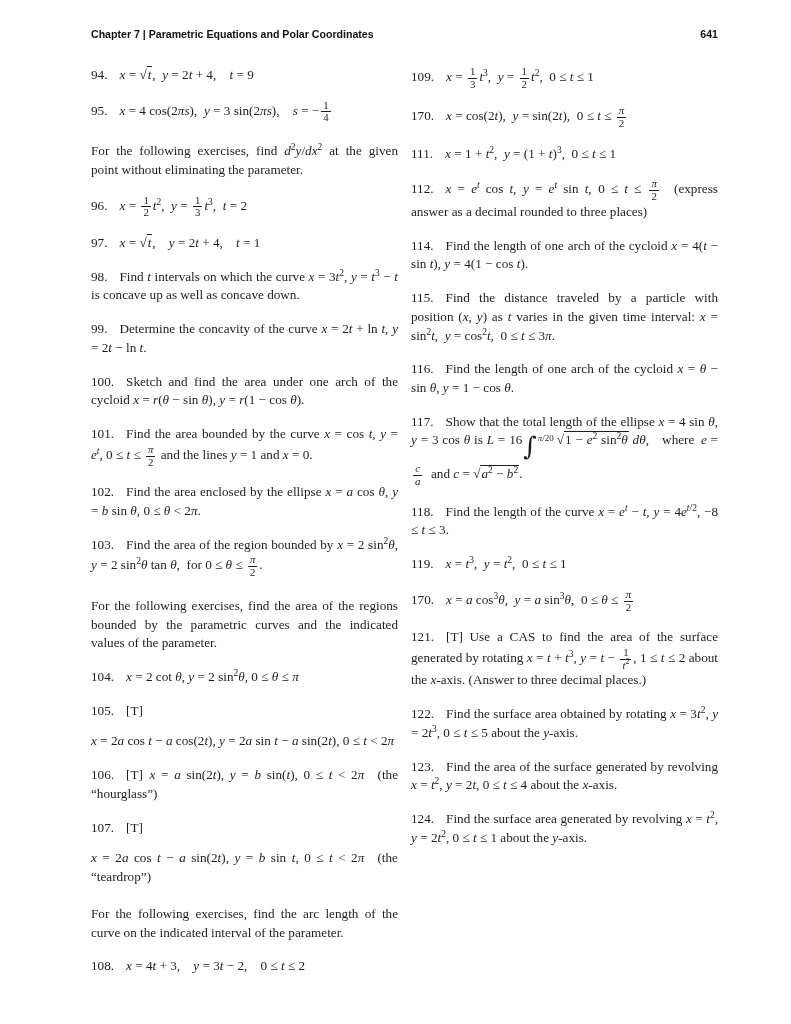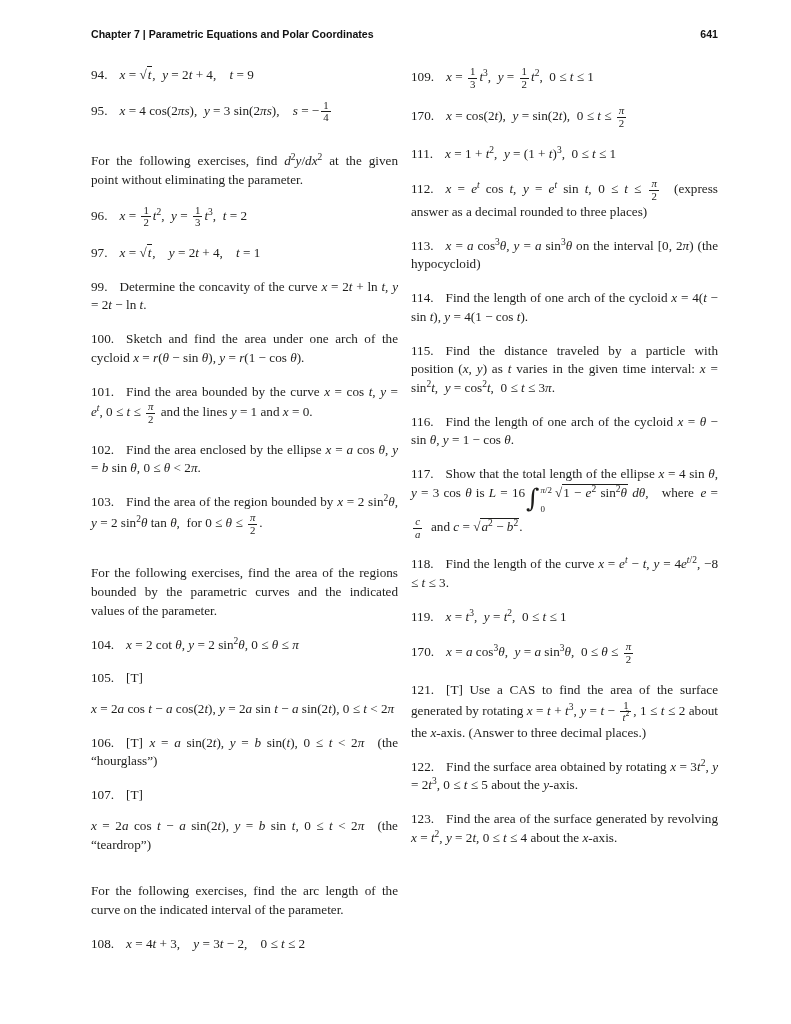--- a/index.html
+++ b/index.html
@@ -15,55 +15,56 @@
     display:flex;justify-content:space-between;align-items:baseline;
     font-family:"Liberation Sans", sans-serif;
     font-size:10.6px;font-weight:bold;color:#111;
   }
   .content{
     position:absolute;top:66px;left:91px;right:73px;
     display:flex;gap:13px;
   }
   .col{width:307px;display:flex;flex-direction:column;}
   .exercise,.instruction{margin:0 0 15px 0;text-align:justify;}
-  .instruction{margin-top:13px;}
+  .instruction{margin-top:3px;}
   .num{margin-right:12px;}
   .numline{display:flex;justify-content:flex-start;}
   .blockbody{display:block;margin-top:12px;}
   i{font-style:italic;}
   sup{font-size:0.72em;line-height:0;vertical-align:super;}
   
   .fr{display:inline-block;vertical-align:-0.62em;text-align:center;
       font-size:0.82em;line-height:1.08;margin:0 2px;}
   .fr .n{display:block;padding:0 2px;}
   .fr .d{display:block;border-top:1px solid currentColor;padding:0 2px;}
   
   .sq{white-space:nowrap;}
   .sq .rd{border-top:1px solid currentColor;padding:0 1px;}
   
   .itg{display:inline-flex;align-items:stretch;vertical-align:-0.8em;margin:0 3px 0 1px;height:2.3em;}
   .isym{font-size:1.95em;line-height:1.05;font-family:"DejaVu Serif",serif;}
-  .il{display:flex;flex-direction:column;justify-content:space-between;
+  .il{display:flex;flex-direction:row;justify-content:space-between;
       font-size:0.68em;line-height:1;padding:1px 0 2px 1px;}
 </style>
 </head>
 <body>
 
 <div class="page">
   <header class="pagehead">
     <span>Chapter 7 | Parametric Equations and Polar Coordinates</span>
     <span>641</span>
   </header>
   <main class="content">
     <div class="col" id="col-left">
         <div class="exercise"><span class="num">94.</span><span class="body"><i>x</i> = <span class="sq">√<span class="rd"><i>t</i></span></span>, <i>y</i> = 2<i>t</i> + 4, <i>t</i> = 9</span></div>
         <div class="exercise"><span class="num">95.</span><span class="body"><i>x</i> = 4 cos(2<i>πs</i>), <i>y</i> = 3 sin(2<i>πs</i>), <i>s</i> = −<span class="fr"><span class="n">1</span><span class="d">4</span></span></span></div>
         <p class="instruction"><span>For the following exercises, find <i>d</i><sup>2</sup><i>y</i>/<i>dx</i><sup>2</sup> at the given point without eliminating the parameter.</span></p>
         <div class="exercise"><span class="num">96.</span><span class="body"><i>x</i> = <span class="fr"><span class="n">1</span><span class="d">2</span></span><i>t</i><sup>2</sup>, <i>y</i> = <span class="fr"><span class="n">1</span><span class="d">3</span></span><i>t</i><sup>3</sup>, <i>t</i> = 2</span></div>
         <div class="exercise"><span class="num">97.</span><span class="body"><i>x</i> = <span class="sq">√<span class="rd"><i>t</i></span></span>, <i>y</i> = 2<i>t</i> + 4, <i>t</i> = 1</span></div>
+        <div class="exercise"><span class="num">98.</span><span class="body">Find <i>t</i> intervals on which the curve <i>x</i> = 3<i>t</i><sup>2</sup>, <i>y</i> = <i>t</i><sup>3</sup> − <i>t</i> is concave up as well as concave down.</span></div>
         <div class="exercise"><span class="num">99.</span><span class="body">Determine the concavity of the curve <i>x</i> = 2<i>t</i> + ln <i>t</i>, <i>y</i> = 2<i>t</i> − ln <i>t</i>.</span></div>
         <div class="exercise"><span class="num">100.</span><span class="body">Sketch and find the area under one arch of the cycloid <i>x</i> = <i>r</i>(<i>θ</i> − sin <i>θ</i>), <i>y</i> = <i>r</i>(1 − cos <i>θ</i>).</span></div>
         <div class="exercise"><span class="num">101.</span><span class="body">Find the area bounded by the curve <i>x</i> = cos <i>t</i>, <i>y</i> = <i>e</i><sup><i>t</i></sup>, 0 ≤ <i>t</i> ≤ <span class="fr"><span class="n"><i>π</i></span><span class="d">2</span></span> and the lines <i>y</i> = 1 and <i>x</i> = 0.</span></div>
         <div class="exercise"><span class="num">102.</span><span class="body">Find the area enclosed by the ellipse <i>x</i> = <i>a</i> cos <i>θ</i>, <i>y</i> = <i>b</i> sin <i>θ</i>, 0 ≤ <i>θ</i> &lt; 2<i>π</i>.</span></div>
         <div class="exercise"><span class="num">103.</span><span class="body">Find the area of the region bounded by <i>x</i> = 2 sin<sup>2</sup><i>θ</i>, <i>y</i> = 2 sin<sup>2</sup><i>θ</i> tan <i>θ</i>, for 0 ≤ <i>θ</i> ≤ <span class="fr"><span class="n"><i>π</i></span><span class="d">2</span></span>.</span></div>
         <p class="instruction"><span>For the following exercises, find the area of the regions bounded by the parametric curves and the indicated values of the parameter.</span></p>
         <div class="exercise"><span class="num">104.</span><span class="body"><i>x</i> = 2 cot <i>θ</i>, <i>y</i> = 2 sin<sup>2</sup><i>θ</i>, 0 ≤ <i>θ</i> ≤ <i>π</i></span></div>
         <div class="exercise tagged">
           <span class="numline">
             <span class="num">105.</span>
@@ -80,32 +81,32 @@
           <span class="body blockbody"><i>x</i> = 2<i>a</i> cos <i>t</i> − <i>a</i> sin(2<i>t</i>), <i>y</i> = <i>b</i> sin <i>t</i>, 0 ≤ <i>t</i> &lt; 2<i>π</i> (the “teardrop”)</span>
         </div>
         <p class="instruction"><span>For the following exercises, find the arc length of the curve on the indicated interval of the parameter.</span></p>
         <div class="exercise"><span class="num">108.</span><span class="body"><i>x</i> = 4<i>t</i> + 3, <i>y</i> = 3<i>t</i> − 2, 0 ≤ <i>t</i> ≤ 2</span></div>
       </div>
     <div class="col" id="col-right">
         <div class="exercise"><span class="num">109.</span><span class="body"><i>x</i> = <span class="fr"><span class="n">1</span><span class="d">3</span></span><i>t</i><sup>3</sup>, <i>y</i> = <span class="fr"><span class="n">1</span><span class="d">2</span></span><i>t</i><sup>2</sup>, 0 ≤ <i>t</i> ≤ 1</span></div>
         <div class="exercise"><span class="num">170.</span><span class="body"><i>x</i> = cos(2<i>t</i>), <i>y</i> = sin(2<i>t</i>), 0 ≤ <i>t</i> ≤ <span class="fr"><span class="n"><i>π</i></span><span class="d">2</span></span></span></div>
         <div class="exercise"><span class="num">111.</span><span class="body"><i>x</i> = 1 + <i>t</i><sup>2</sup>, <i>y</i> = (1 + <i>t</i>)<sup>3</sup>, 0 ≤ <i>t</i> ≤ 1</span></div>
         <div class="exercise"><span class="num">112.</span><span class="body"><i>x</i> = <i>e</i><sup><i>t</i></sup> cos <i>t</i>, <i>y</i> = <i>e</i><sup><i>t</i></sup> sin <i>t</i>, 0 ≤ <i>t</i> ≤ <span class="fr"><span class="n"><i>π</i></span><span class="d">2</span></span> (express answer as a decimal rounded to three places)</span></div>
-        <div class="exercise"><span class="num">113.</span><span class="body"><i>x</i> = <i>a</i> cos<sup>3</sup><i>θ</i>, <i>y</i> = <i>a</i> sin<sup>3</sup><i>θ</i> on the interval [0, 2<i>π</i>) (the hypocycloid)</span></div>
         <div class="exercise"><span class="num">114.</span><span class="body">Find the length of one arch of the cycloid <i>x</i> = 4(<i>t</i> − sin <i>t</i>), <i>y</i> = 4(1 − cos <i>t</i>).</span></div>
         <div class="exercise"><span class="num">115.</span><span class="body">Find the distance traveled by a particle with position (<i>x</i>, <i>y</i>) as <i>t</i> varies in the given time interval: <i>x</i> = sin<sup>2</sup><i>t</i>, <i>y</i> = cos<sup>2</sup><i>t</i>, 0 ≤ <i>t</i> ≤ 3<i>π</i>.</span></div>
         <div class="exercise"><span class="num">116.</span><span class="body">Find the length of one arch of the cycloid <i>x</i> = <i>θ</i> − sin <i>θ</i>, <i>y</i> = 1 − cos <i>θ</i>.</span></div>
         <div class="exercise"><span class="num">117.</span><span class="body">Show that the total length of the ellipse <i>x</i> = 4 sin <i>θ</i>, <i>y</i> = 3 cos <i>θ</i> is <i>L</i> = 16<span class="itg">
               <span class="isym">∫</span>
               <span class="il">
                 <span class="it"><i>π</i>/2</span>
                 <span class="ib">0</span>
               </span>
             </span><span class="sq">√<span class="rd">1 − <i>e</i><sup>2</sup> sin<sup>2</sup><i>θ</i></span></span> <i>dθ</i>, where <i>e</i> = <span class="fr"><span class="n"><i>c</i></span><span class="d"><i>a</i></span></span> and <i>c</i> = <span class="sq">√<span class="rd"><i>a</i><sup>2</sup> − <i>b</i><sup>2</sup></span></span>.</span></div>
         <div class="exercise"><span class="num">118.</span><span class="body">Find the length of the curve <i>x</i> = <i>e</i><sup><i>t</i></sup> − <i>t</i>, <i>y</i> = 4<i>e</i><sup><i>t</i>/2</sup>, −8 ≤ <i>t</i> ≤ 3.</span></div>
         <div class="exercise"><span class="num">119.</span><span class="body"><i>x</i> = <i>t</i><sup>3</sup>, <i>y</i> = <i>t</i><sup>2</sup>, 0 ≤ <i>t</i> ≤ 1</span></div>
         <div class="exercise"><span class="num">170.</span><span class="body"><i>x</i> = <i>a</i> cos<sup>3</sup><i>θ</i>, <i>y</i> = <i>a</i> sin<sup>3</sup><i>θ</i>, 0 ≤ <i>θ</i> ≤ <span class="fr"><span class="n"><i>π</i></span><span class="d">2</span></span></span></div>
         <div class="exercise"><span class="num">121.</span><span class="body">[T] Use a CAS to find the area of the surface generated by rotating <i>x</i> = <i>t</i> + <i>t</i><sup>3</sup>, <i>y</i> = <i>t</i> − <span class="fr"><span class="n">1</span><span class="d"><i>t</i><sup>2</sup></span></span>, 1 ≤ <i>t</i> ≤ 2 about the <i>x</i>-axis. (Answer to three decimal places.)</span></div>
         <div class="exercise"><span class="num">122.</span><span class="body">Find the surface area obtained by rotating <i>x</i> = 3<i>t</i><sup>2</sup>, <i>y</i> = 2<i>t</i><sup>3</sup>, 0 ≤ <i>t</i> ≤ 5 about the <i>y</i>-axis.</span></div>
         <div class="exercise"><span class="num">123.</span><span class="body">Find the area of the surface generated by revolving <i>x</i> = <i>t</i><sup>2</sup>, <i>y</i> = 2<i>t</i>, 0 ≤ <i>t</i> ≤ 4 about the <i>x</i>-axis.</span></div>
+        <div class="exercise"><span class="num">124.</span><span class="body">Find the surface area generated by revolving <i>x</i> = <i>t</i><sup>2</sup>, <i>y</i> = 2<i>t</i><sup>2</sup>, 0 ≤ <i>t</i> ≤ 1 about the <i>y</i>-axis.</span></div>
       </div>
   </main>
 </div>
 
 </body></html>

